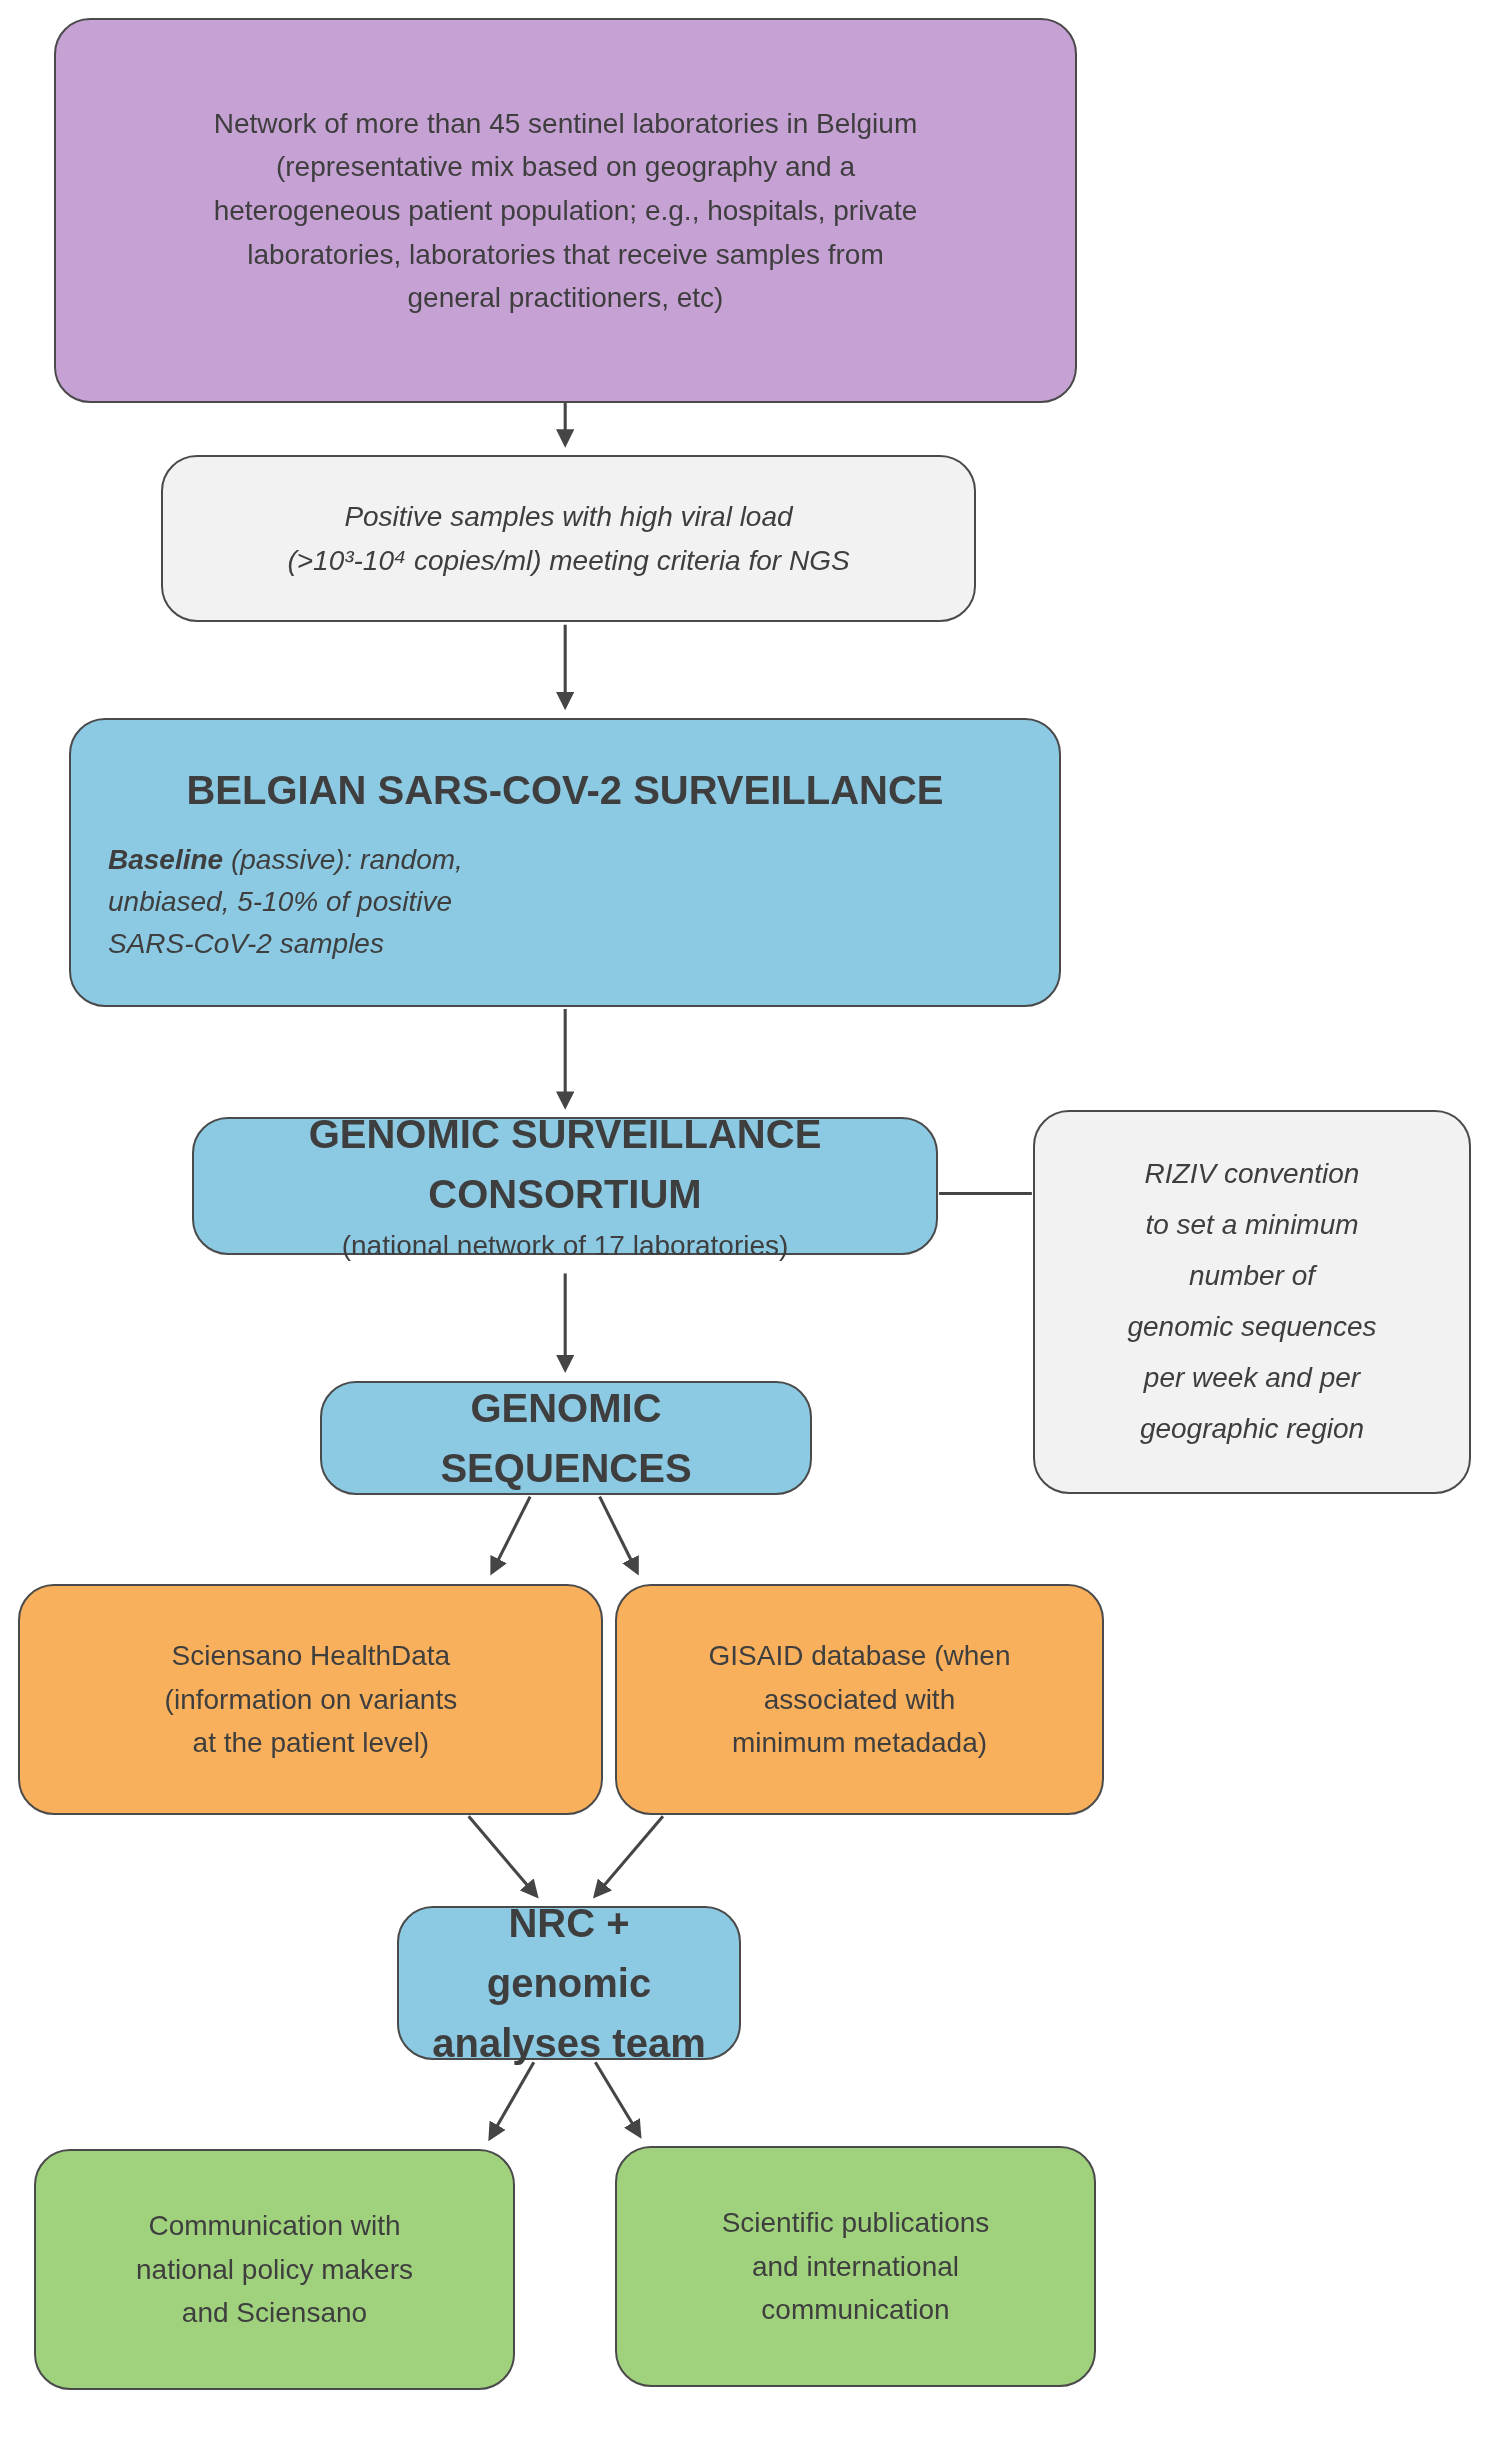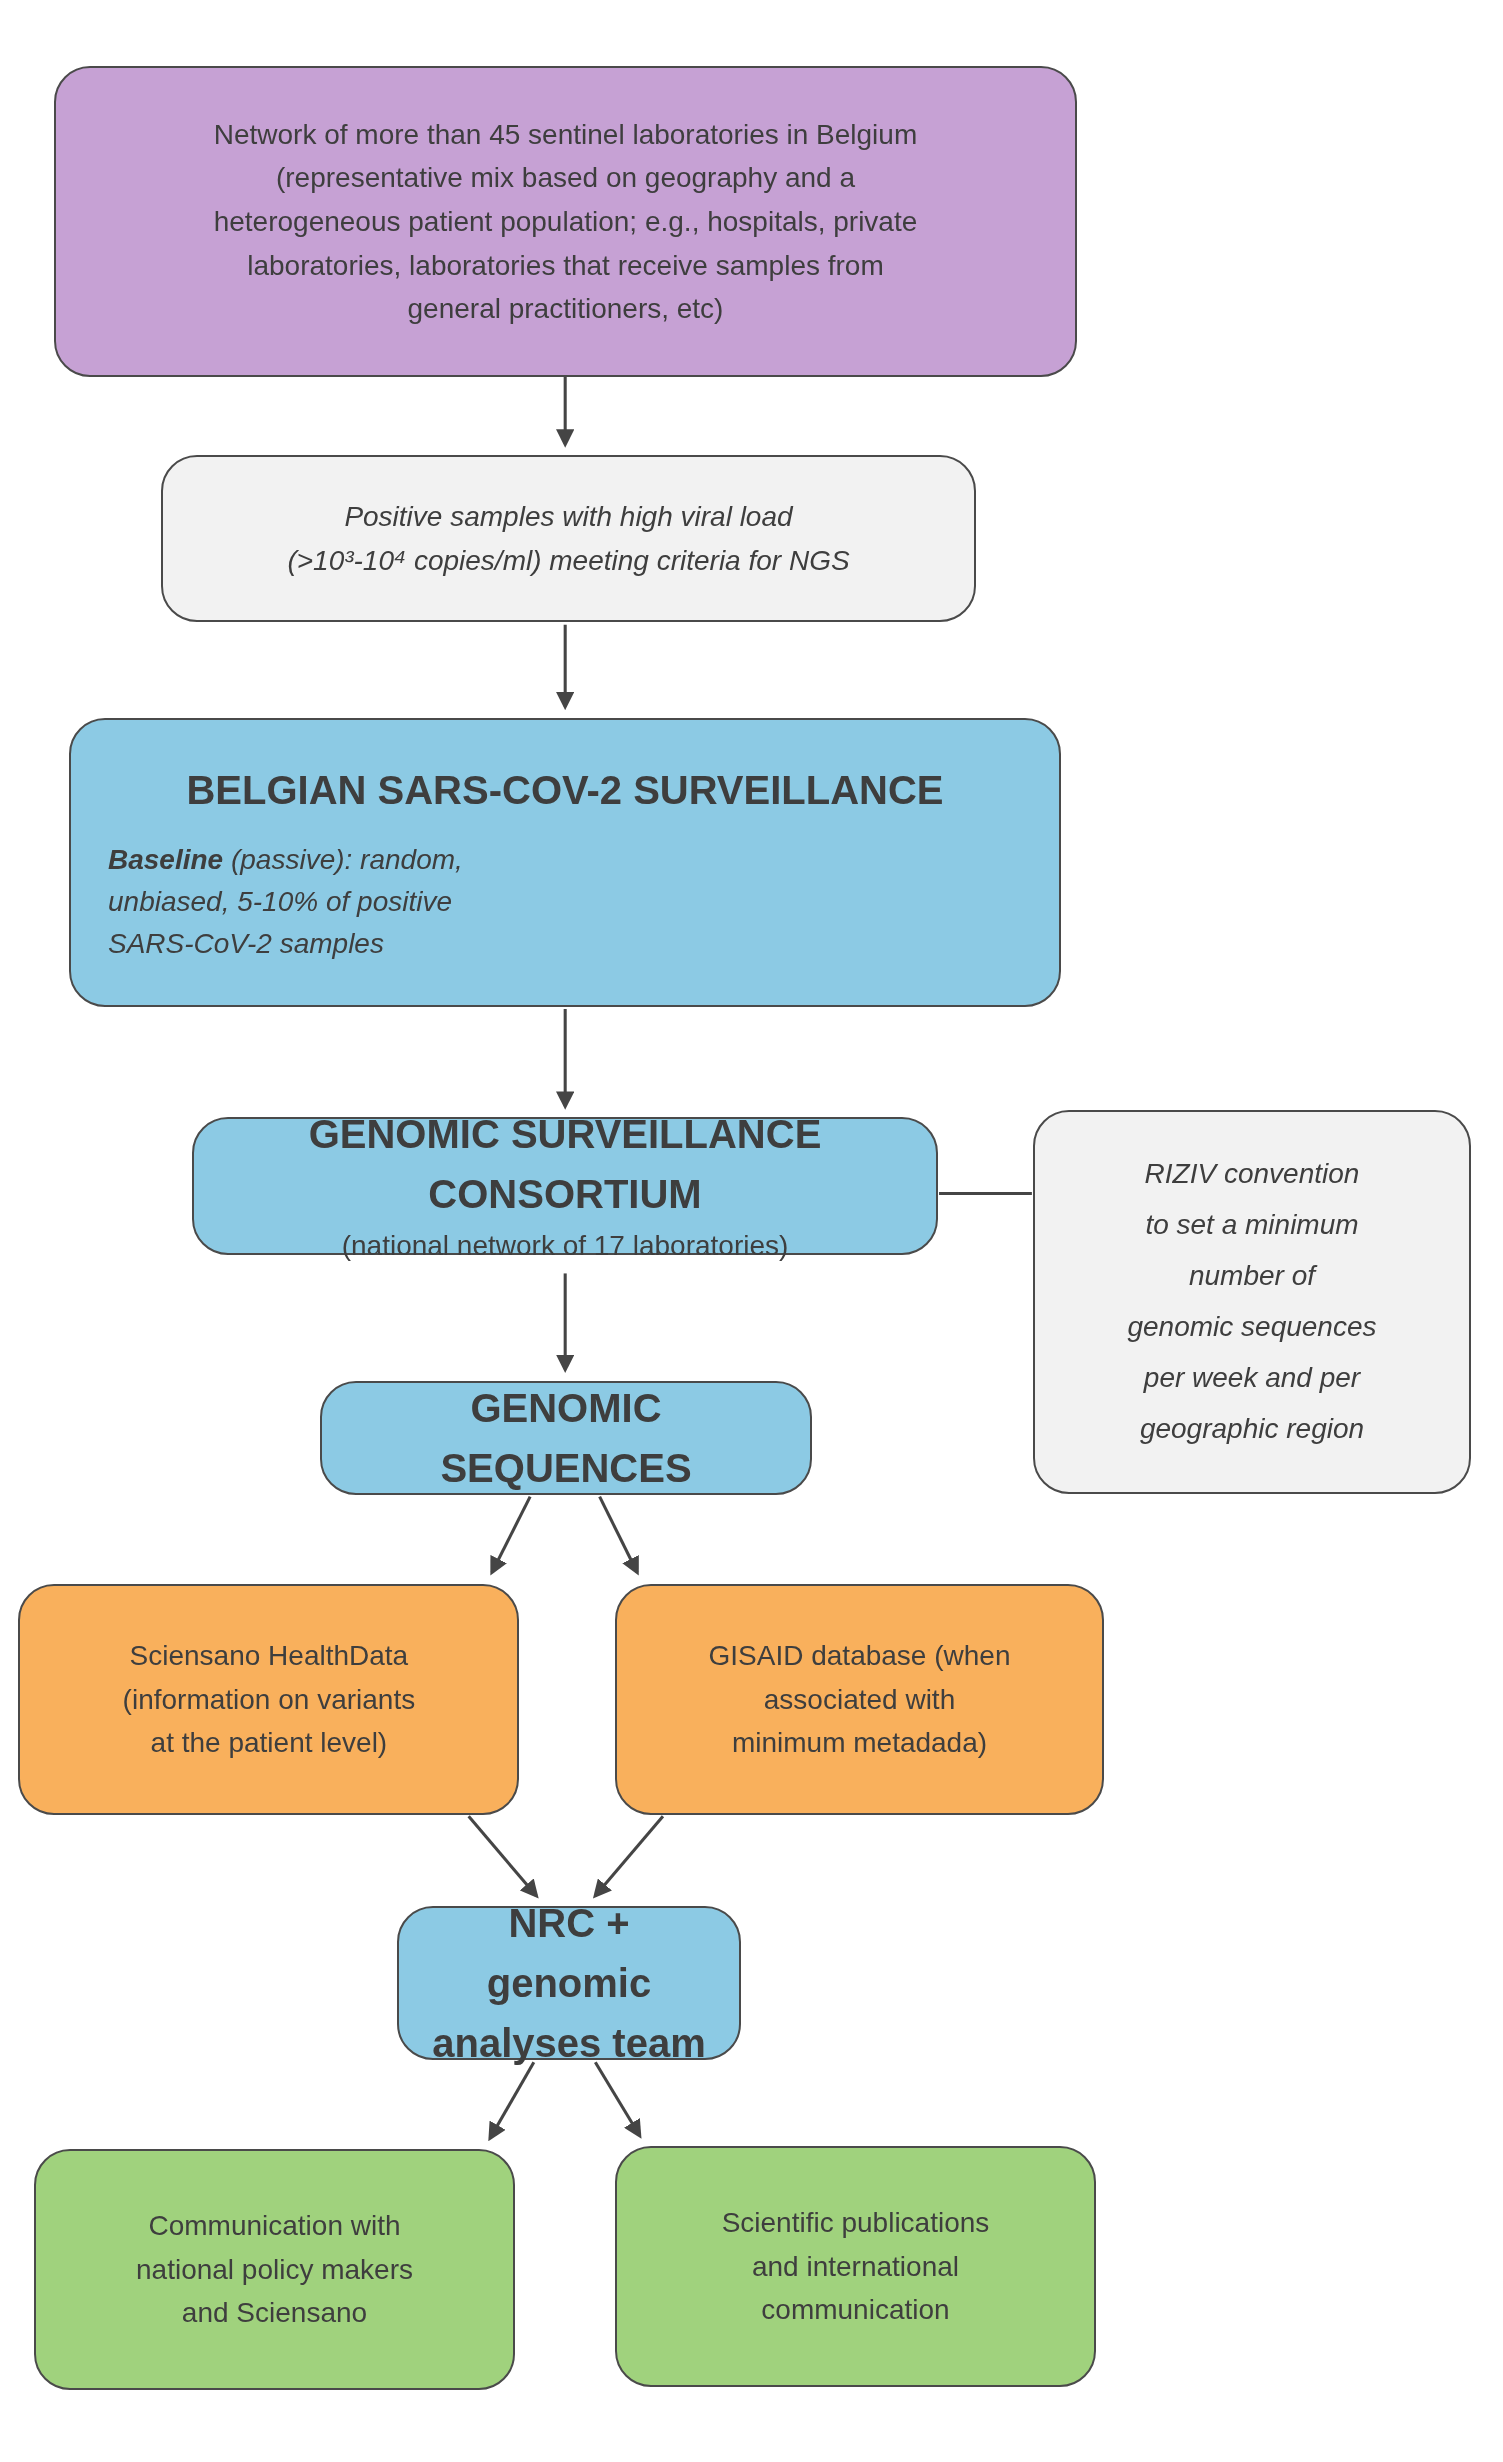--- a/index.html
+++ b/index.html
@@ -45,28 +45,28 @@
     color:#3E3E3E;
   }
   .box-title {
     white-space:pre-line;
     font-size:40px;
     font-weight:700;
     line-height:1.5;
     color:#3E3E3E;
   }
   
-  .b-network      { left:54px;   top:18.4px;   width:1023px; height:311px;margin-top:48px; }
+  .b-network      { left:54px;   top:18.4px;   width:1023px; height:385px; }
   .b-samples      { left:161px;  top:455px;  width:815px; height:167px; }
   .b-surveillance { left:69px;  top:718px; width:992px; height:289px; padding:28px 37px; }
   .b-consortium   { left:192px;  top:1117px; width:746px; height:138px; }
   .b-riziv        { left:1033px; top:1110px; width:438px;  height:384px; }
   .b-riziv .txt   { line-height:1.82; }
   .b-sequences    { left:320px;  top:1381px; width:492px;  height:114px; }
-  .b-healthdata   { left:18.4px;   top:1584px; width:501px;  height:231px; }
+  .b-healthdata   { left:18.4px;   top:1584px; width:585px;  height:231px; }
   .b-gisaid       { left:615px; top:1584px; width:489px;  height:231px; }
   .b-nrc          { left:397px;  top:1906px; width:344px;  height:154px; }
   .b-policy       { left:34px;   top:2149px; width:481px;  height:241px; }
   .b-publications { left:615px; top:2146px; width:481px;  height:241px; }
   
   .surv-cols {
     display:flex;
     width:100%;
     justify-content:space-between;
     margin-top:18.4px;

